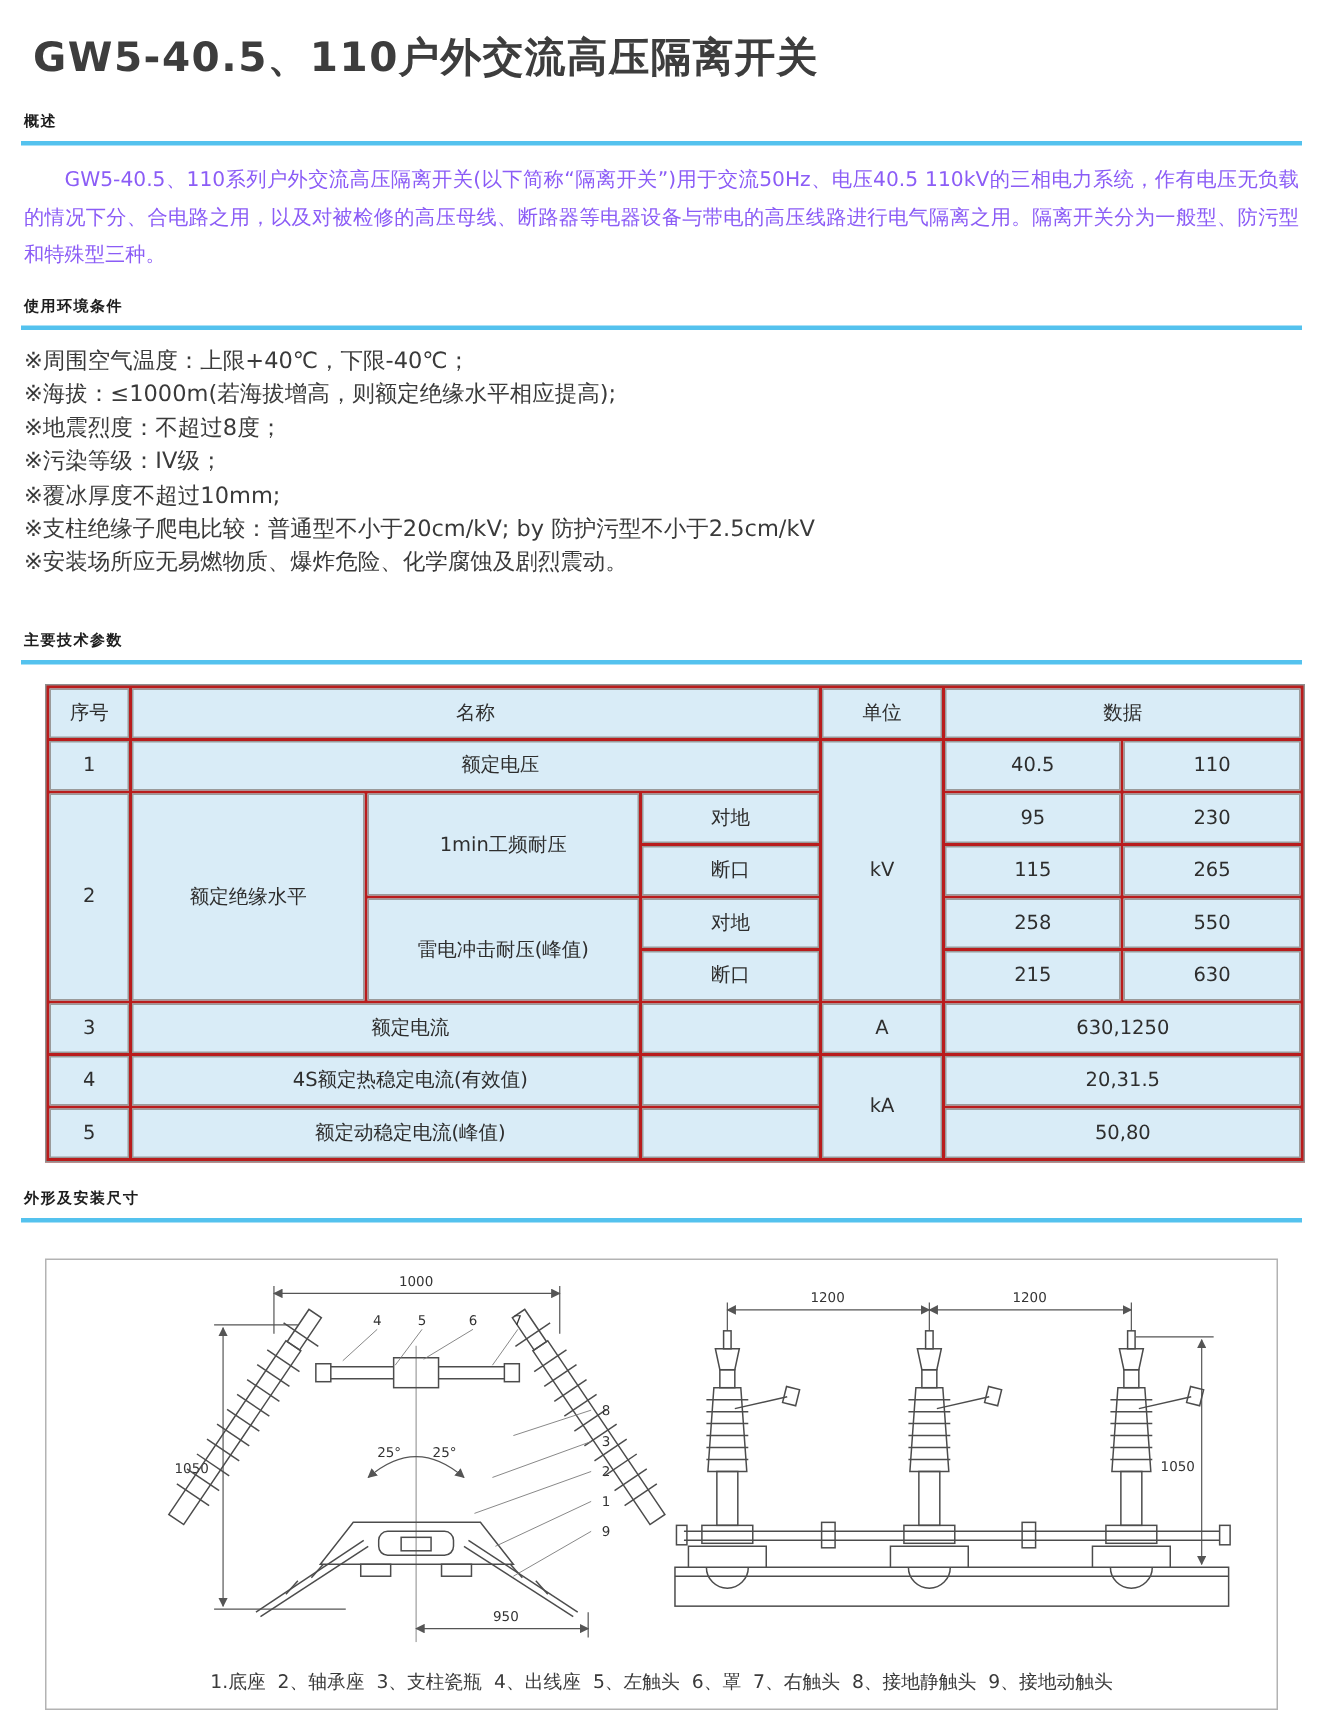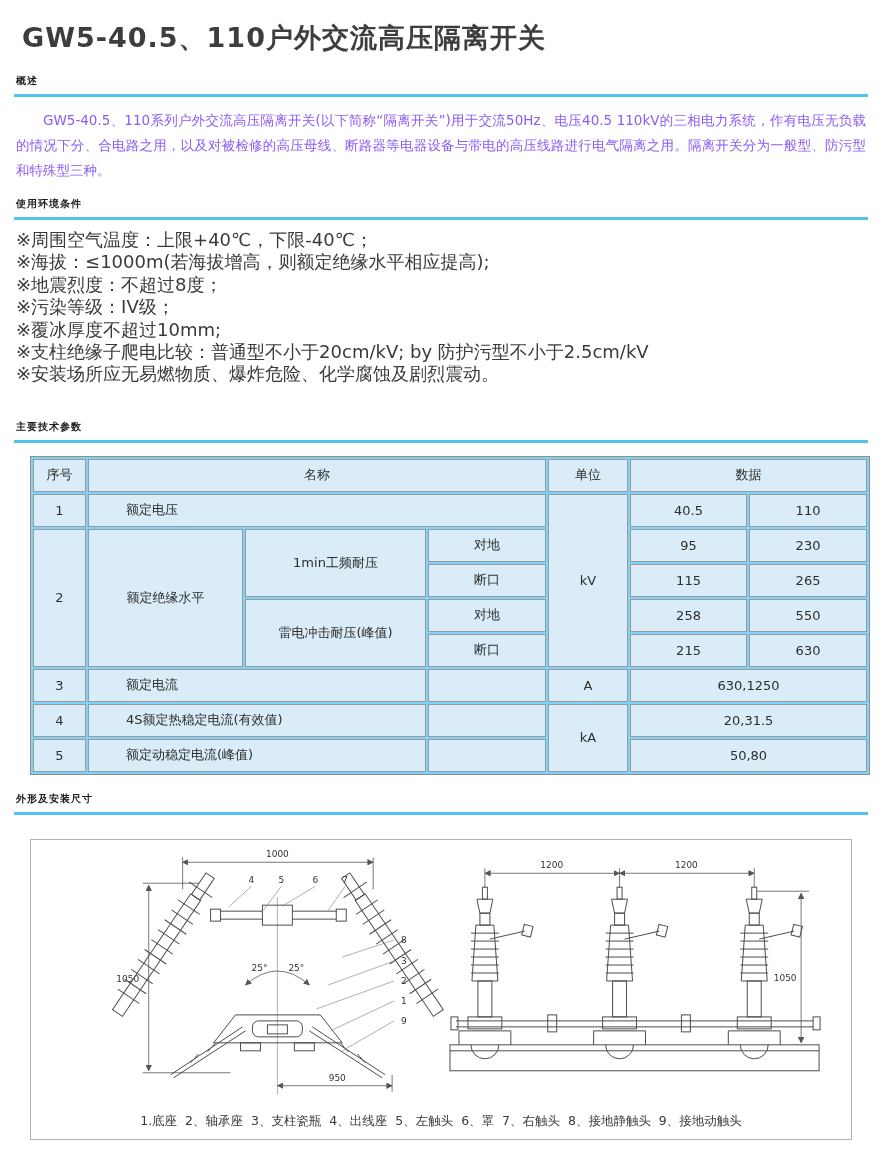--- a/index.html
+++ b/index.html
@@ -25,37 +25,37 @@
   }
   .sec-rule { height: 3px; background: #54c2ee; margin-top: 6px; }
 
   .overview-para {
     margin: 11px 2px 2px 2px;
     font-size: 13.5px; line-height: 25px; color: #8b5cf6;
     text-indent: 2em; text-align: justify;
   }
 
   .env-list { list-style: none; margin: 9px 0 0 0; padding: 0 0 0 2px; }
-  .env-list li { font-size: 18px; line-height: 22.4px; color: #3a3a3a; }
+  .env-list li { font-size: 15px; line-height: 22.4px; color: #3a3a3a; }
 
   .params-table-wrap { margin: 12px 16px 0 16px; }
   table.params {
     width: 822px; table-layout: fixed;
     border-collapse: separate; border-spacing: 2px;
-    background: #7dd3fc; border: 1px solid #8f8f8f; margin-top: 13px;
+    background: #b91c1c; border: 1px solid #8f8f8f; margin-top: 13px;
   }
   table.params td, table.params th {
     border: 1px solid #9a9a9a;
     background: #d9ecf7;
     font-size: 13px; font-weight: normal; color: #2e2e2e;
     text-align: center; vertical-align: middle;
     height: 33px; padding: 2px 4px;
     overflow: hidden; white-space: nowrap;
   }
-  table.params td.name-left { text-align: left; padding-left: 37px; }
+  table.params td.name-left { text-align: center; padding-left: 37px; }
 
   .figure-box {
     margin: 24px 16px 0 16px;
     border: 1px solid #b3b3b3;
     padding: 5px 0 9px 0;
   }
   .figure-caption {
     text-align: center; font-size: 12.5px; color: #3a3a3a;
     margin-top: 2px; white-space: pre-wrap;
   }

